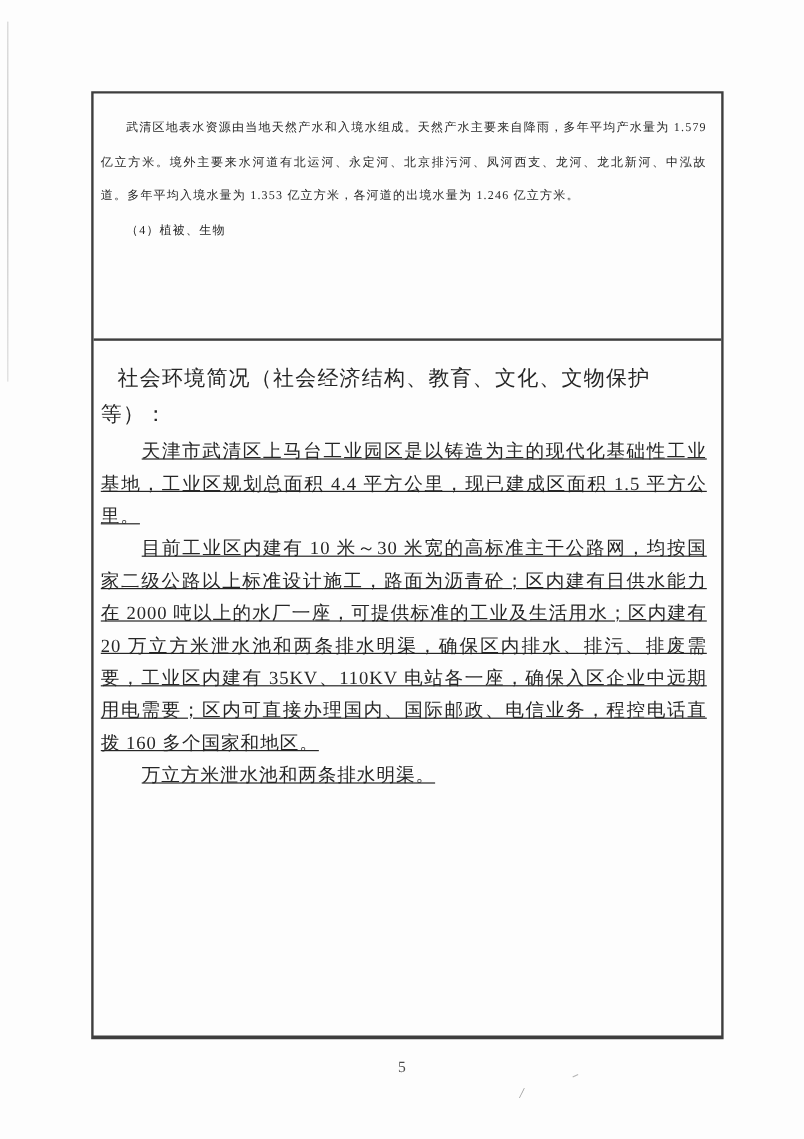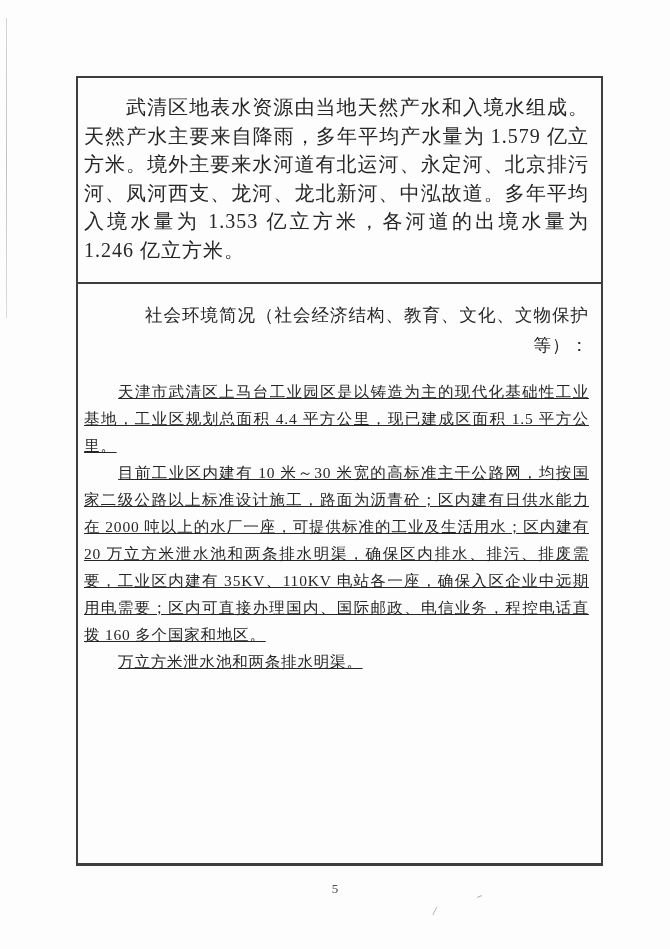--- a/index.html
+++ b/index.html
@@ -48,34 +48,33 @@
     height: 206px;
     border-bottom: 2px solid #3e3e3e;
     padding: 15px 12px 0 6px;
   }
   .row-social {
     height: 579px;
     padding: 16px 12px 0 6px;
   }
   .row-natural p {
     margin: 0;
-    font-size: 20px;
+    font-size: 10px;
     line-height: 28.5px;
     letter-spacing: 1px;
     text-align: justify;
     text-indent: 2.1em;
   }
   .row-social .section-heading {
-    margin: 0 0 18px 0;
+    margin: 0 0 3px 0;
     font-size: 17.5px;
     font-weight: normal;
     line-height: 30px;
     letter-spacing: 1px;
     text-indent: 0.8em;
-    text-align: right;
   }
   .row-social p {
     margin: 0;
     font-size: 15.5px;
     line-height: 27px;
     letter-spacing: 0.8px;
     text-align: justify;
     text-indent: 2.2em;
     text-decoration: underline;
   }
@@ -99,20 +98,21 @@
   }
 </style>
 </head>
 <body>
 
 <div class="scan-line"></div>
 
 <div class="doc-table">
   <div class="row row-natural">
       <p>武清区地表水资源由当地天然产水和入境水组成。天然产水主要来自降雨，多年平均产水量为 1.579 亿立方米。境外主要来水河道有北运河、永定河、北京排污河、凤河西支、龙河、龙北新河、中泓故道。多年平均入境水量为 1.353 亿立方米，各河道的出境水量为 1.246 亿立方米。</p>
+      <p>（4）植被、生物</p>
     </div>
 
   <div class="row row-social">
     <h2 class="section-heading">社会环境简况（社会经济结构、教育、文化、文物保护等）：</h2>
     <div>
         <p>天津市武清区上马台工业园区是以铸造为主的现代化基础性工业基地，工业区规划总面积 4.4 平方公里，现已建成区面积 1.5 平方公里。</p>
         <p>目前工业区内建有 10 米～30 米宽的高标准主干公路网，均按国家二级公路以上标准设计施工，路面为沥青砼；区内建有日供水能力在 2000 吨以上的水厂一座，可提供标准的工业及生活用水；区内建有 20 万立方米泄水池和两条排水明渠，确保区内排水、排污、排废需要，工业区内建有 35KV、110KV 电站各一座，确保入区企业中远期用电需要；区内可直接办理国内、国际邮政、电信业务，程控电话直拨 160 多个国家和地区。</p>
         <p>万立方米泄水池和两条排水明渠。</p>
       </div>
   </div>

